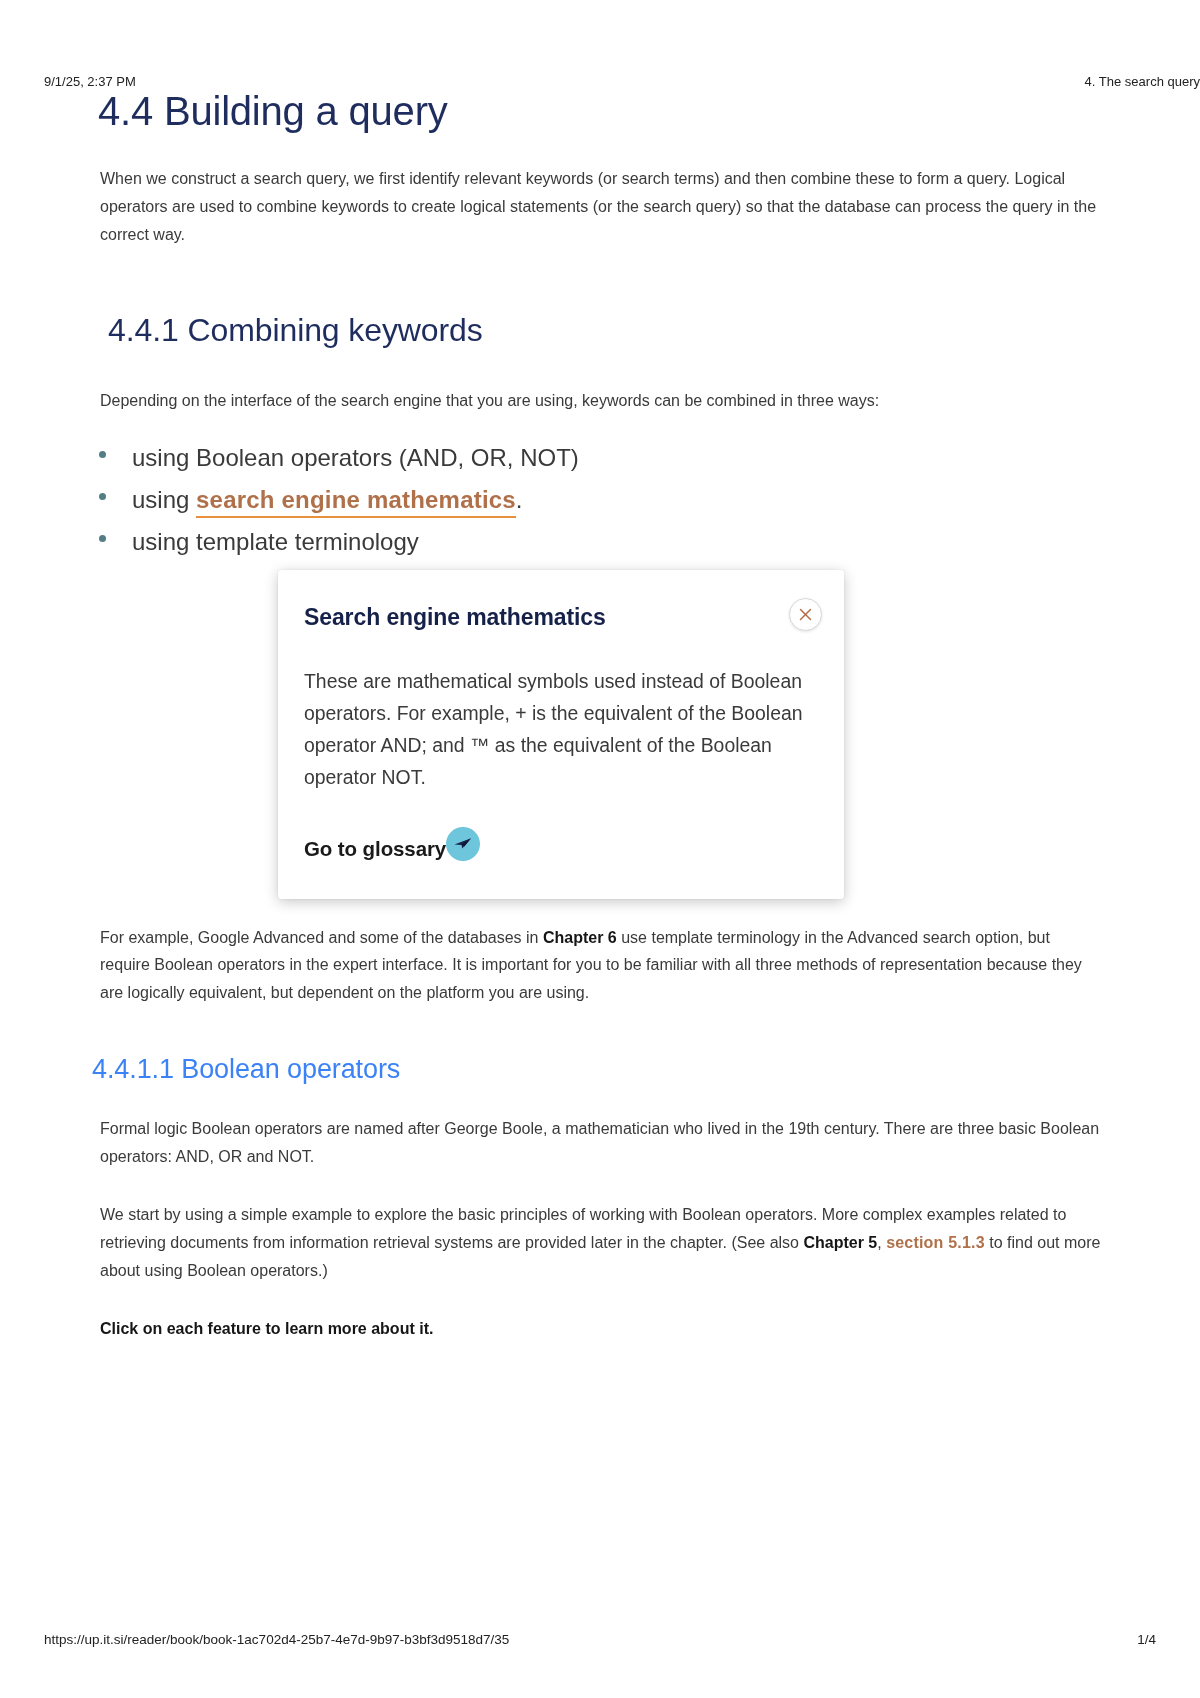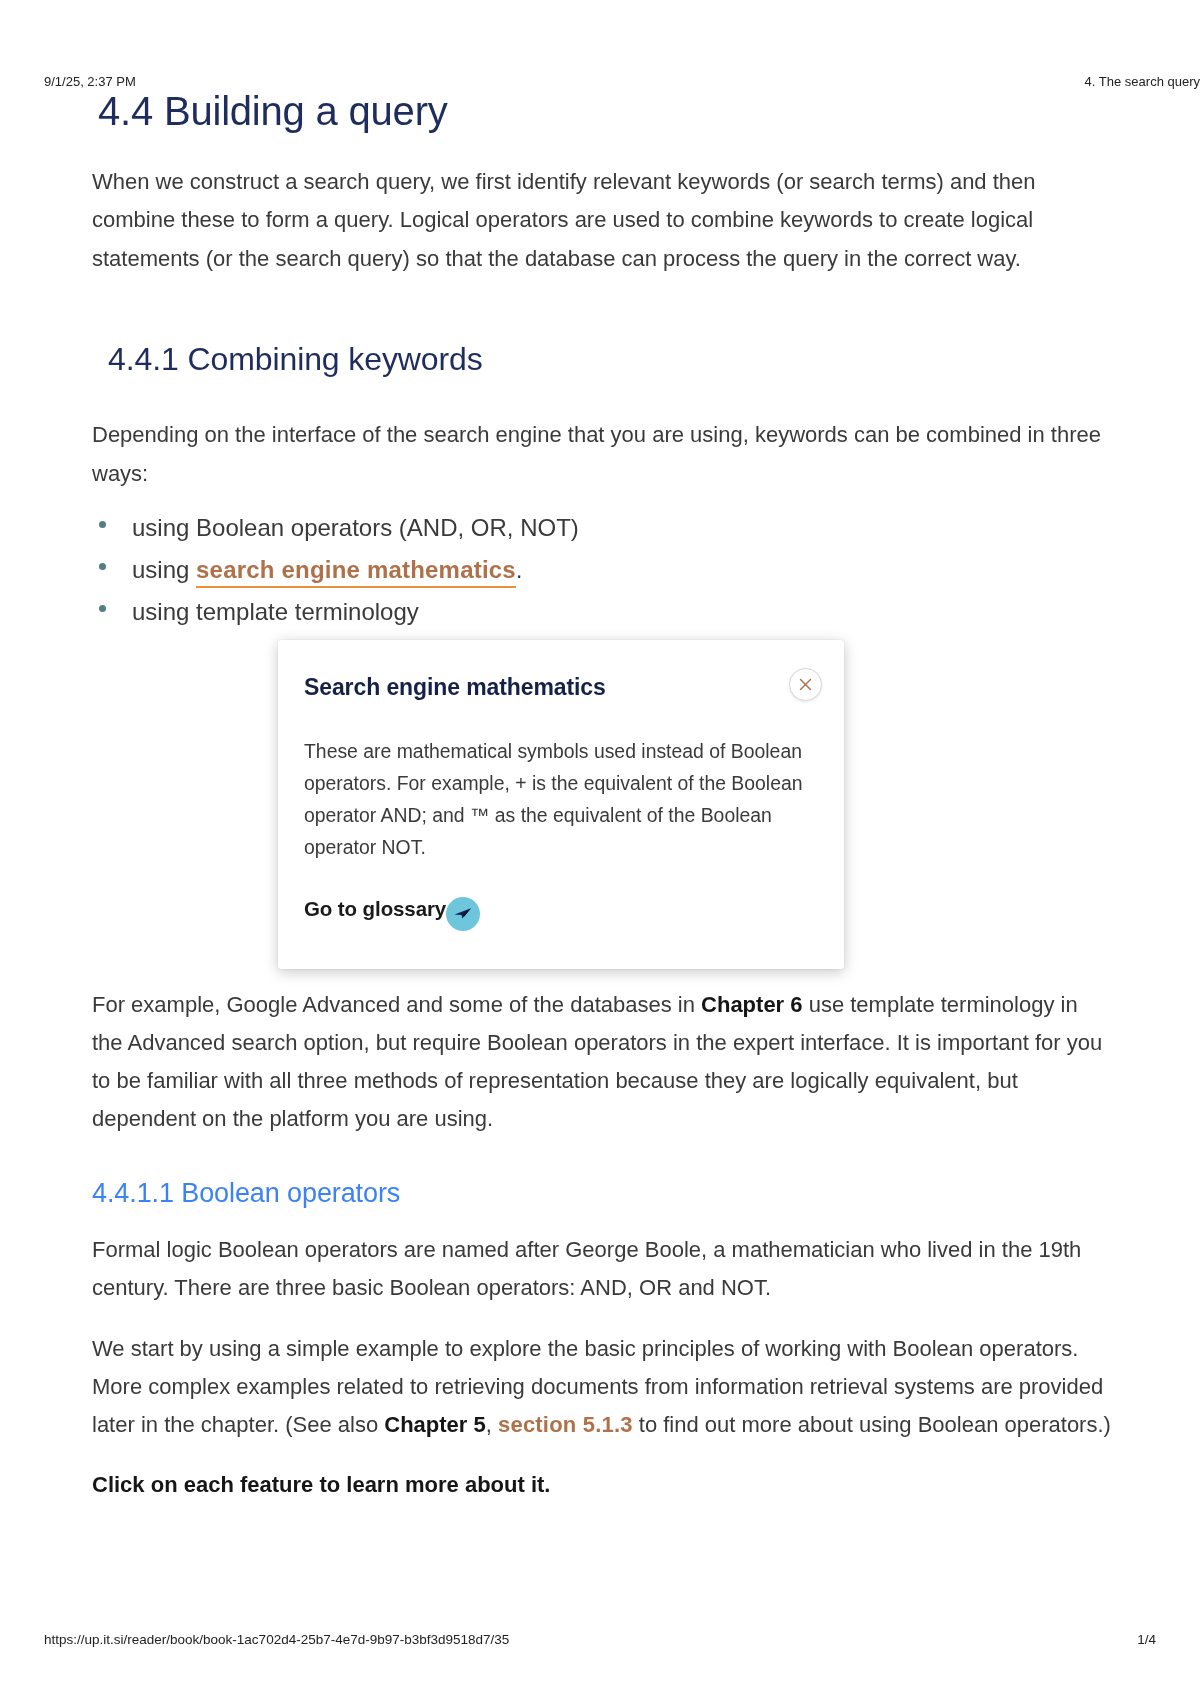--- a/index.html
+++ b/index.html
@@ -76,23 +76,23 @@
     margin: 0;
     padding-top: 38px;
     font-size: 27px;
     line-height: 1.2;
     font-weight: 400;
     color: #3b82f6;
     letter-spacing: -0.1px;
   }
 
   p.doc-p {
-    margin: 0;
+    margin: 8px;
     padding-top: 22px;
-    font-size: 22px;
+    font-size: 16px;
     line-height: 1.74;
     color: #3a3a3a;
     font-weight: 400;
   }
 
   .bold { font-weight: 700; color: #161616; }
 
   a.inline-link,
   .inline-link {
     color: #b0714a;
@@ -169,21 +169,21 @@
   .popup-body {
     margin: 0;
     padding-top: 34px;
     font-size: 19.4px;
     line-height: 1.65;
     color: #3a3a3a;
     max-width: 500px;
   }
   .popup-cta {
     display: flex;
-    align-items: flex-start;
+    align-items: flex-end;
     gap: 0;
     padding-top: 34px;
     cursor: pointer;
   }
   .popup-cta-label {
     font-size: 20.5px;
     font-weight: 700;
     color: #1a1a1a;
     letter-spacing: -0.1px;
   }

